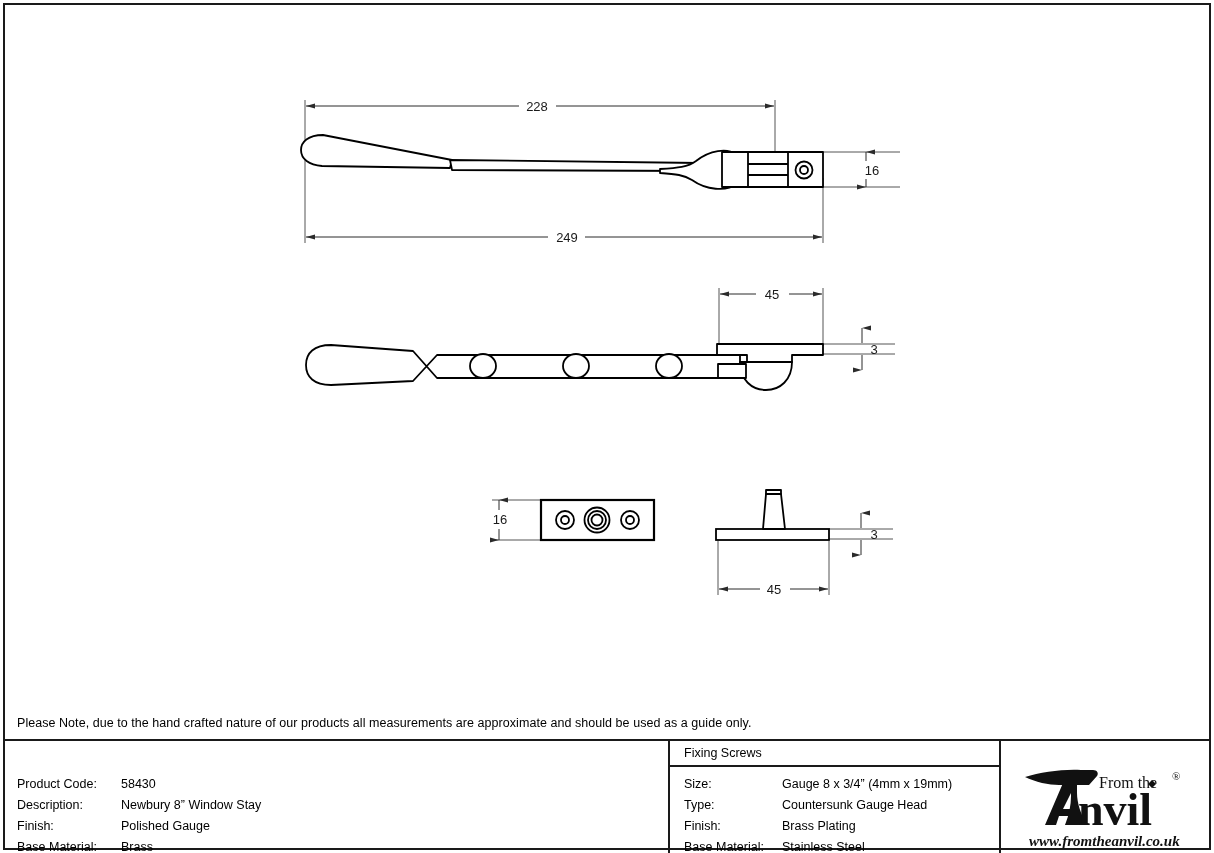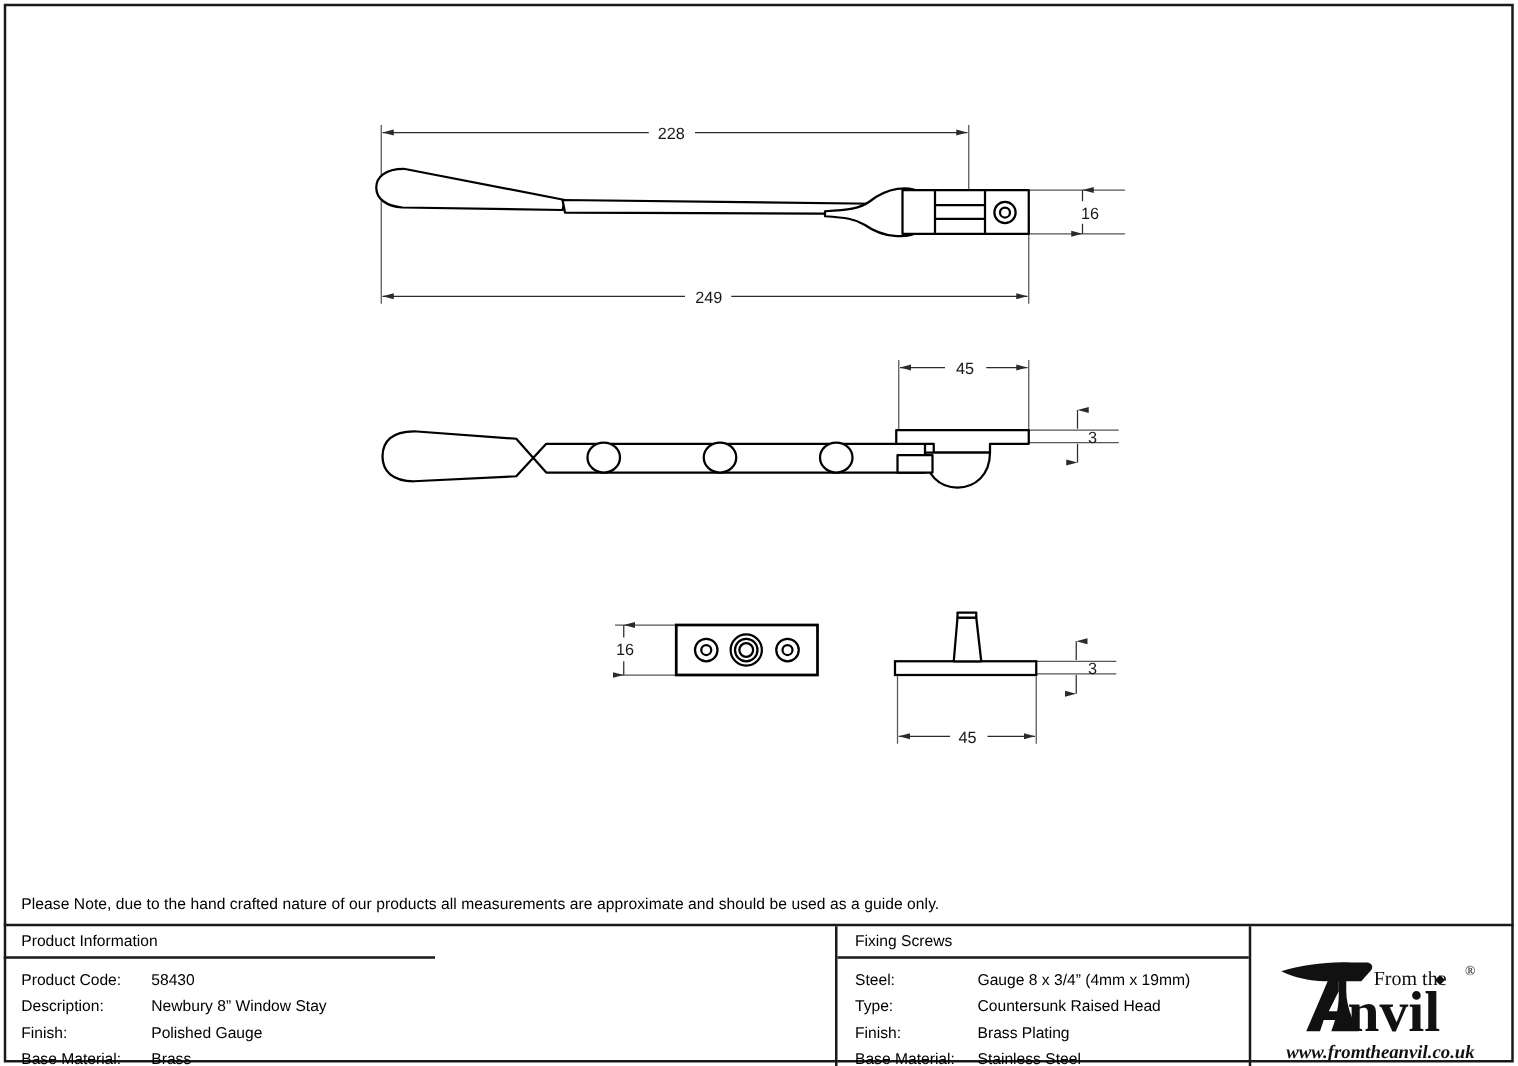--- a/index.html
+++ b/index.html
@@ -335,23 +335,20 @@
 
   <div id="spec-table">
 
     <div class="note-row">
       <div class="note-text">Please Note, due to the hand crafted nature of our products all measurements are approximate and should be used as a guide only.</div>
     </div>
 
     <div class="cols">
 
       <div class="col" id="col-product">
-        <div class="col-header">
-          <span>Product Information</span>
-        </div>
         <div class="col-body">
           <div class="kv kv-label r0">Product Code:</div>
           <div class="kv kv-value r0">58430</div>
 
           <div class="kv kv-label r1">Description:</div>
           <div class="kv kv-value r1">Newbury 8” Window Stay</div>
 
           <div class="kv kv-label r2">Finish:</div>
           <div class="kv kv-value r2">Polished Gauge</div>
 
@@ -359,25 +356,25 @@
           <div class="kv kv-value r3">Brass</div>
         </div>
       </div>
 
 
       <div class="col" id="col-screws">
         <div class="col-header">
           <span>Fixing Screws</span>
         </div>
         <div class="col-body">
-          <div class="kv kv-label r0">Steel:</div>
+          <div class="kv kv-label r0">Size:</div>
           <div class="kv kv-value r0">Gauge 8 x 3/4” (4mm x 19mm)</div>
 
           <div class="kv kv-label r1">Type:</div>
-          <div class="kv kv-value r1">Countersunk Raised Head</div>
+          <div class="kv kv-value r1">Countersunk Gauge Head</div>
 
           <div class="kv kv-label r2">Finish:</div>
           <div class="kv kv-value r2">Brass Plating</div>
 
           <div class="kv kv-label r3">Base Material:</div>
           <div class="kv kv-value r3">Stainless Steel</div>
         </div>
       </div>
 
       <div class="col" id="col-logo">

